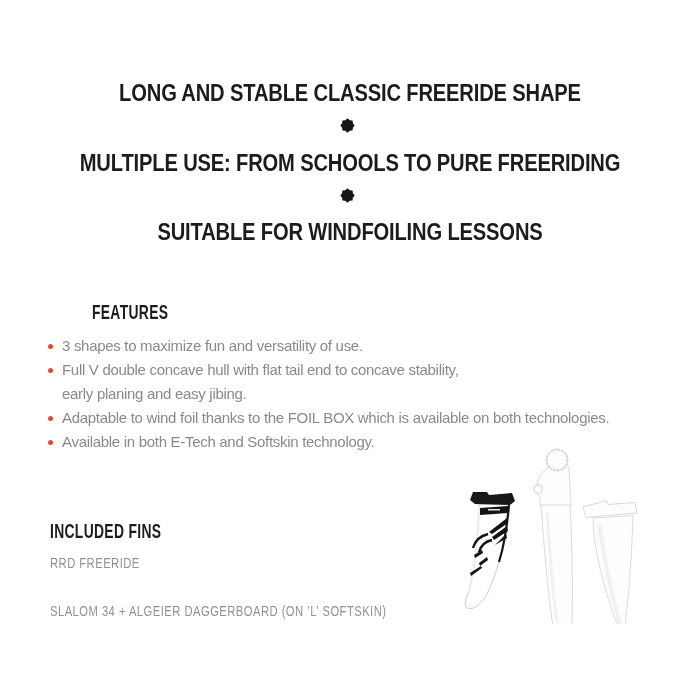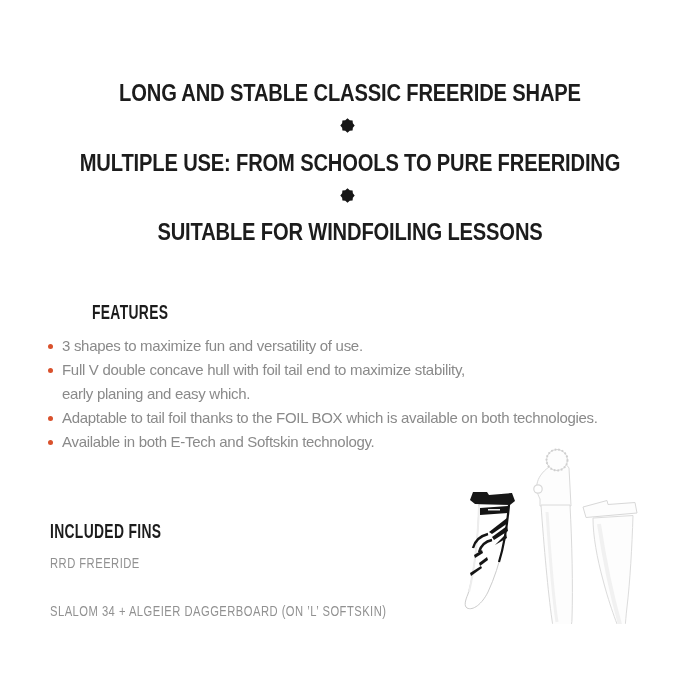--- a/index.html
+++ b/index.html
@@ -73,25 +73,25 @@
     <span>FEATURES</span>
   </h3>
 
   <ul class="features-list">
     <li class="feature-item">
       <span class="bullet"></span>
       <span>3 shapes to maximize fun and versatility of use.</span>
     </li>
     <li class="feature-item">
       <span class="bullet"></span>
-      <span><span>Full V double concave hull with foil tail end to maximize stability,</span><br><span>early planing and easy which.</span></span>
+      <span><span>Full V double concave hull with flat tail end to concave stability,</span><br><span>early planing and easy jibing.</span></span>
     </li>
     <li class="feature-item">
       <span class="bullet"></span>
-      <span>Adaptable to tail foil thanks to the FOIL BOX which is available on both technologies.</span>
+      <span>Adaptable to wind foil thanks to the FOIL BOX which is available on both technologies.</span>
     </li>
     <li class="feature-item">
       <span class="bullet"></span>
       <span>Available in both E-Tech and Softskin technology.</span>
     </li>
   </ul>
 
   <h3 class="sec-heading included-heading">
     <span>INCLUDED FINS</span>
   </h3>

